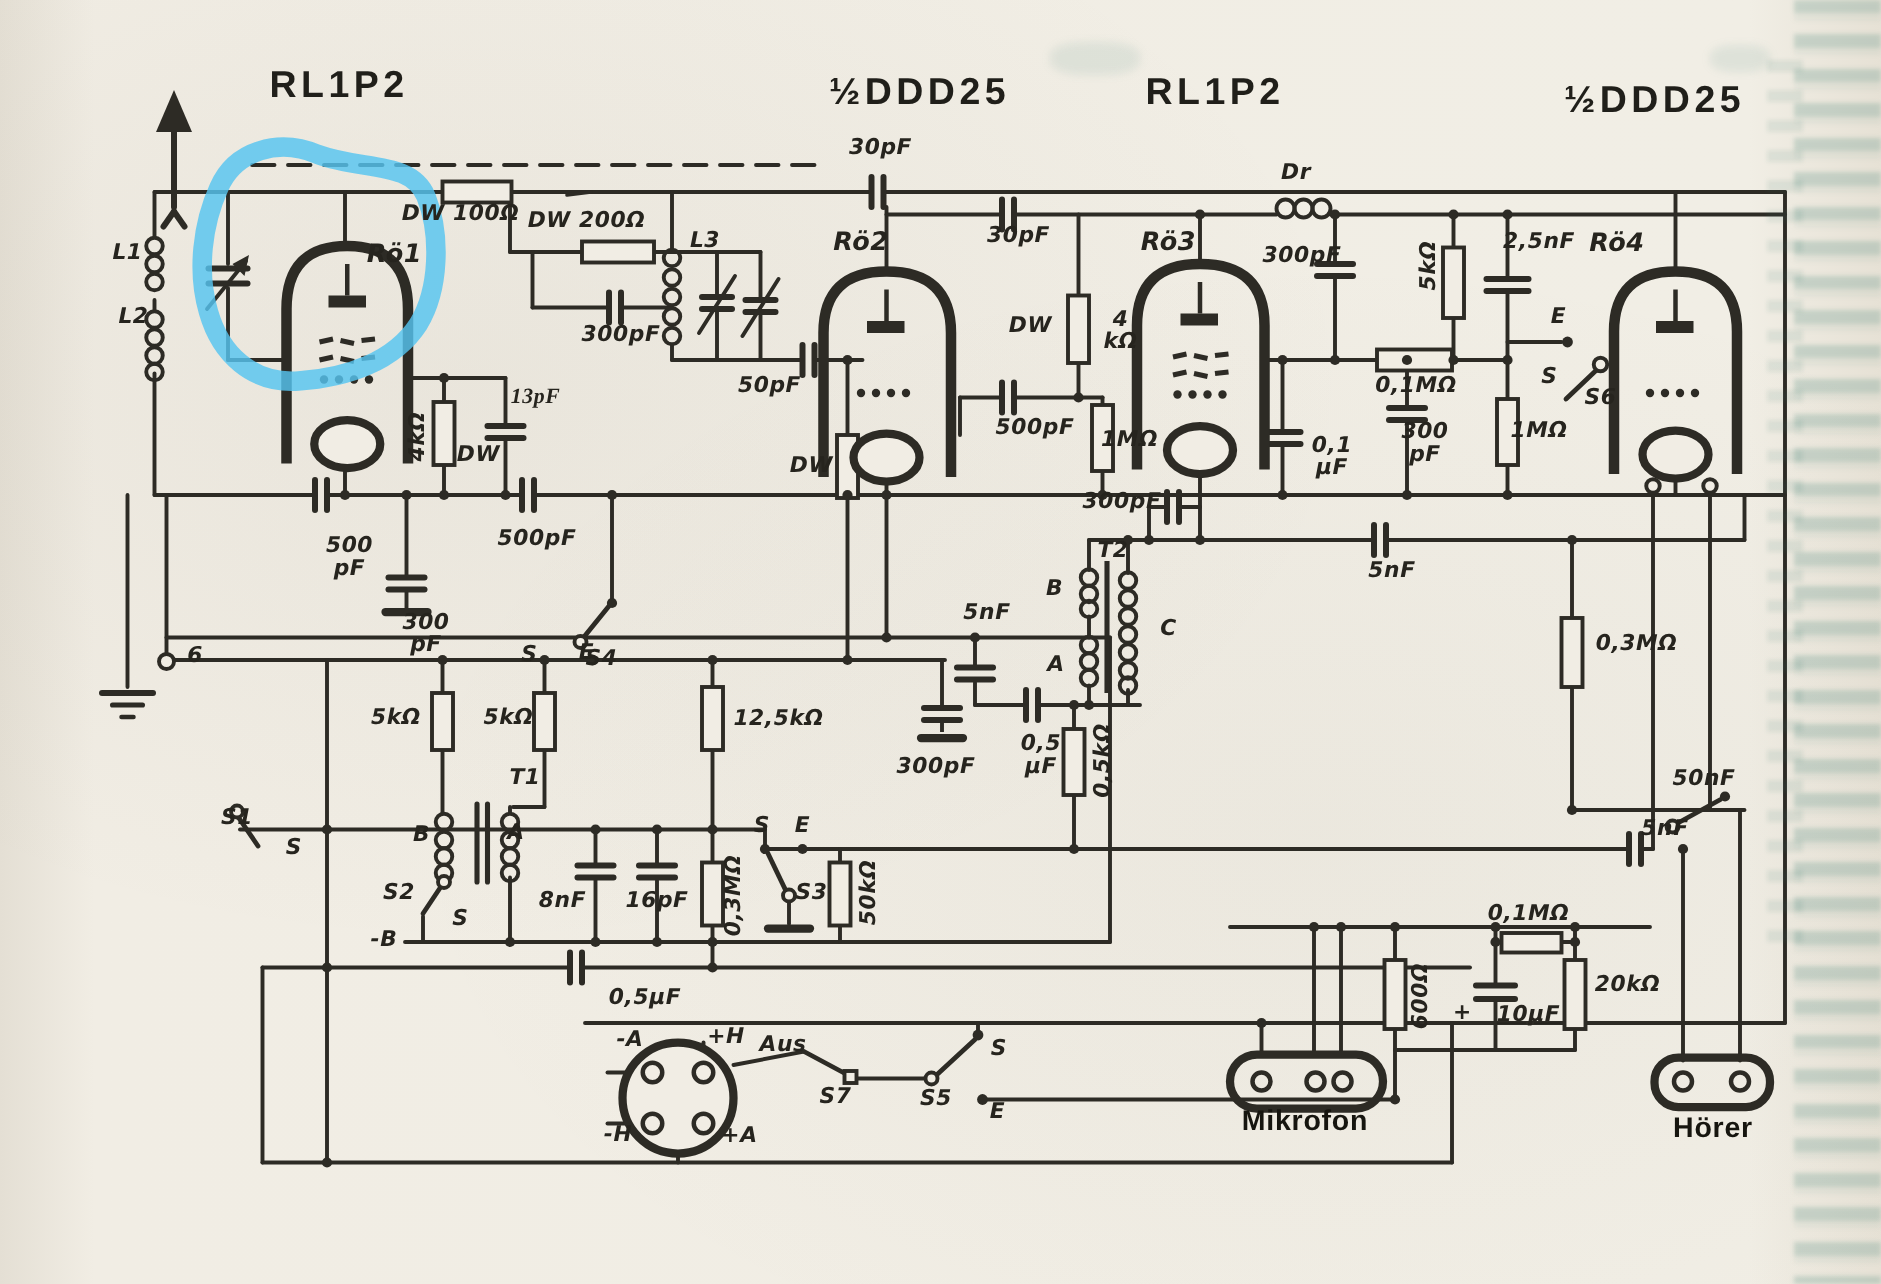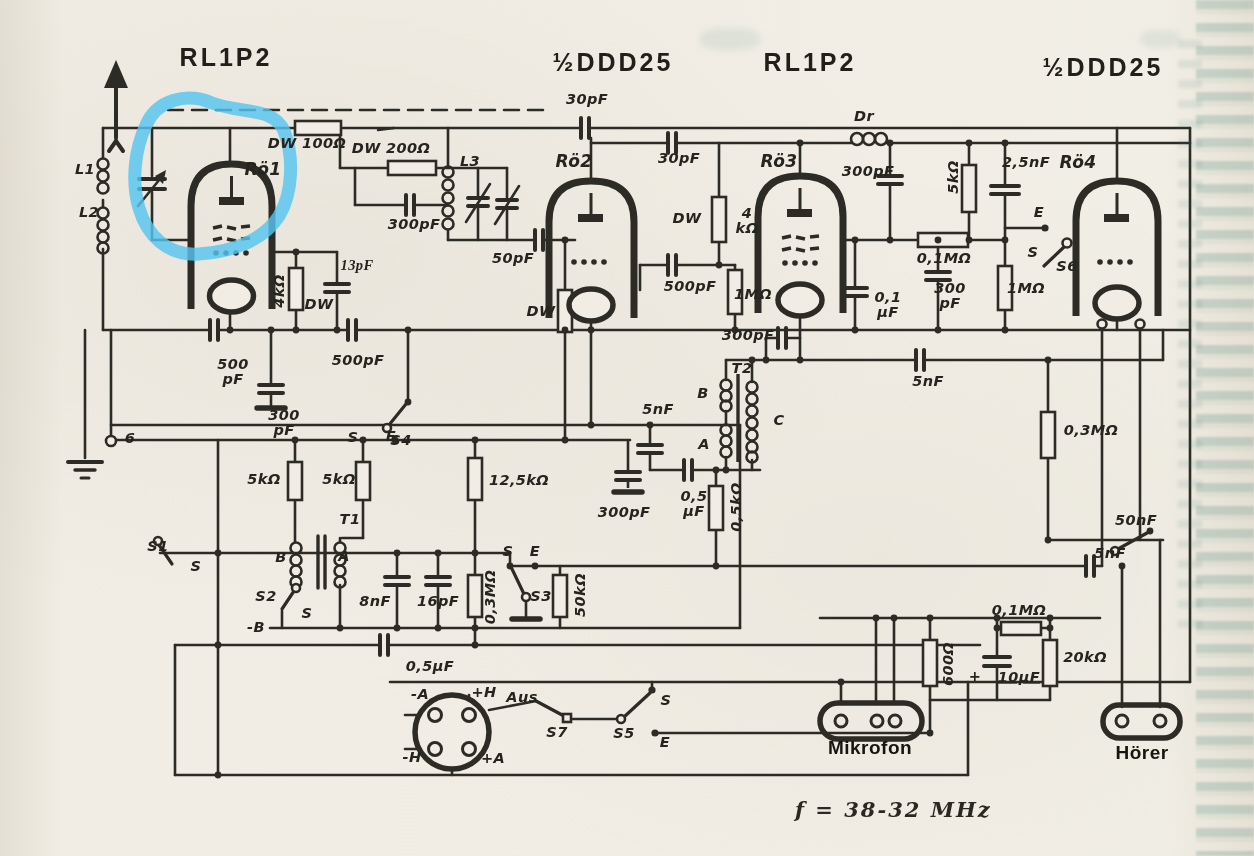--- a/index.html
+++ b/index.html
@@ -632,14 +632,13 @@
       <span class="lbl hand" style="left: 522px; top: 697px;">Aus</span>
       <span class="lbl hand" style="left: 557px; top: 732px;">S7</span>
       <span class="lbl hand" style="left: 624px; top: 733px;">S5</span>
       <span class="lbl hand" style="left: 666px; top: 700px;">S</span>
       <span class="lbl hand" style="left: 665px; top: 742px;">E</span>
       <span class="lbl hand" style="left: 412px; top: 757px;">-H</span>
       <span class="lbl hand" style="left: 493px; top: 758px;">+A</span>
       <span class="lbl device" style="left: 870px; top: 748px;">Mikrofon</span>
       <span class="lbl device" style="left: 1142px; top: 753px;">Hörer</span>
     </div>
-  <div id="freq">f = 38-32 MHz</div>
 </div>
 
 </body></html>

